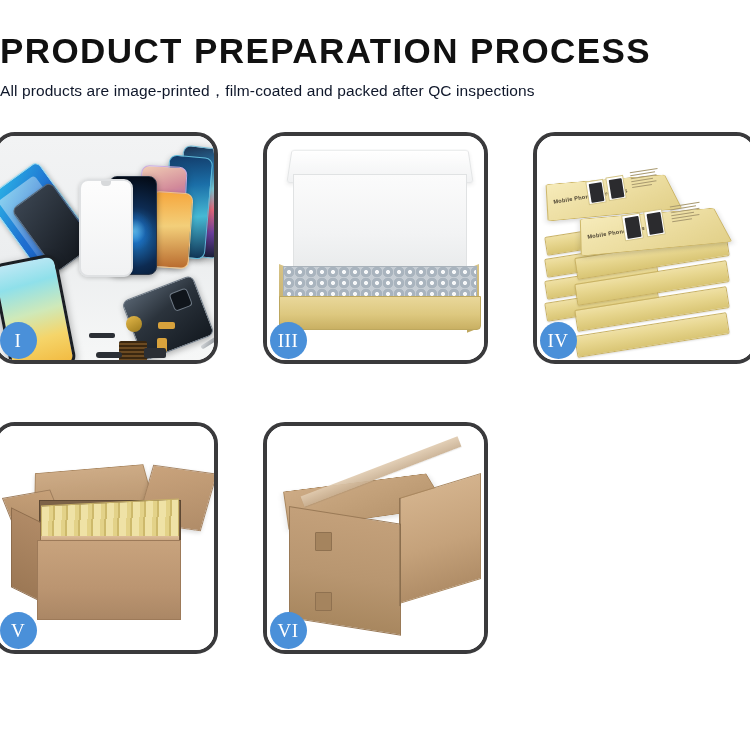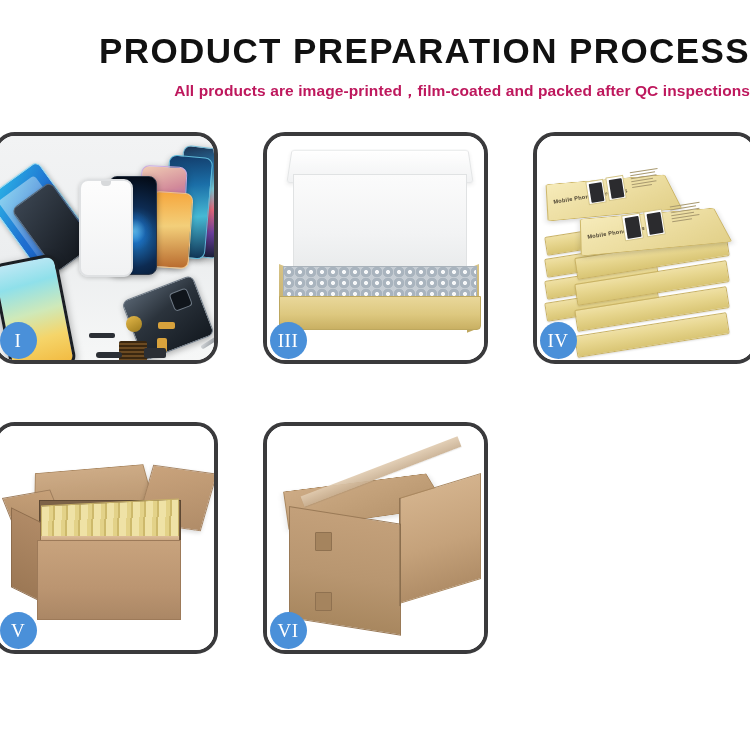--- a/index.html
+++ b/index.html
@@ -5,30 +5,30 @@
   html,body{margin:0;padding:0;}
   body{
     width:750px;height:750px;
     background:#ffffff;
     font-family:"Liberation Sans", sans-serif;
     overflow:hidden;
   }
   .page{position:relative;width:750px;height:750px;}
 
   
-  .header{padding-top:33px;text-align:right;}
+  .header{padding-top:33px;text-align:left;}
   .title{
     font-family:"Liberation Sans", sans-serif;
     font-size:35px;font-weight:700;color:#111111;
     letter-spacing:1.4px;line-height:1.0;
     white-space:nowrap;
   }
   .subtitle{
     margin-top:13px;
-    font-size:15.5px;font-weight:700;color:#be185d;
+    font-size:15.5px;font-weight:400;color:#0f172a;
     letter-spacing:.1px;white-space:nowrap;
   }
 
   
   .grid{
     position:absolute;left:0;top:132px;width:750px;
     display:grid;
     grid-template-columns:225px 225px 225px;
     grid-template-rows:232px 232px;
     column-gap:45px;row-gap:58px;

